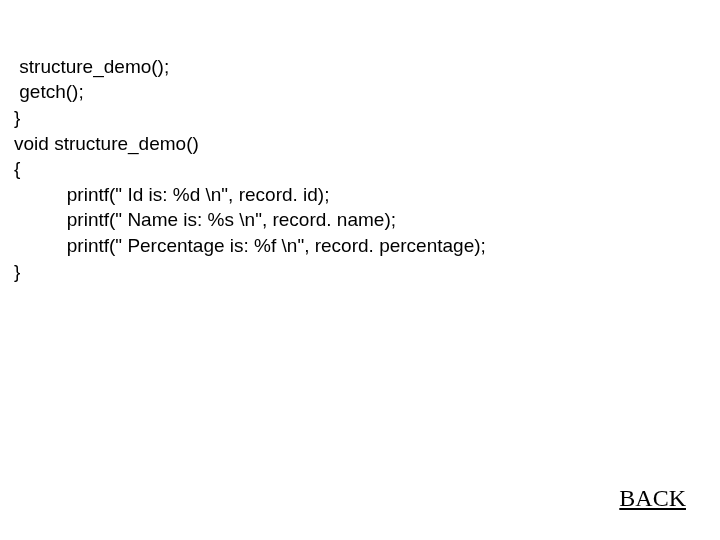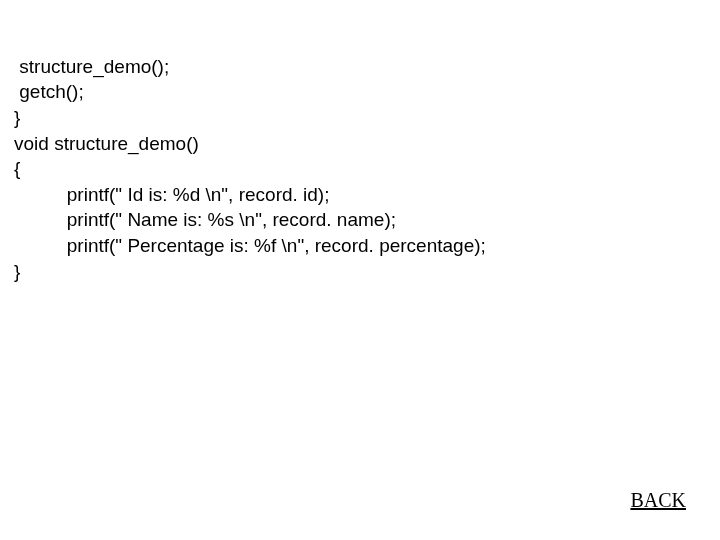--- a/index.html
+++ b/index.html
@@ -24,21 +24,21 @@
     font-size: 19px;
     line-height: 1.35;
     color: #000;
     white-space: pre;
     font-family: Arial, Helvetica, sans-serif;
   }
   .back-link {
     position: absolute;
     right: 18px;
     bottom: 28px;
-    font-size: 20px;
+    font-size: 24px;
     color: #000;
     text-decoration: underline;
     font-family: "Times New Roman", Times, serif;
     cursor: pointer;
   }
 </style>
 </head>
 <body>
 
 <div class="page">

